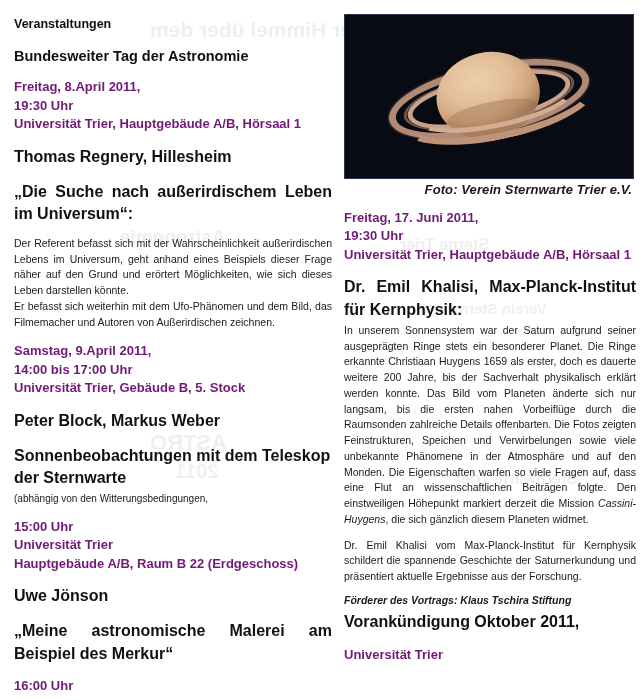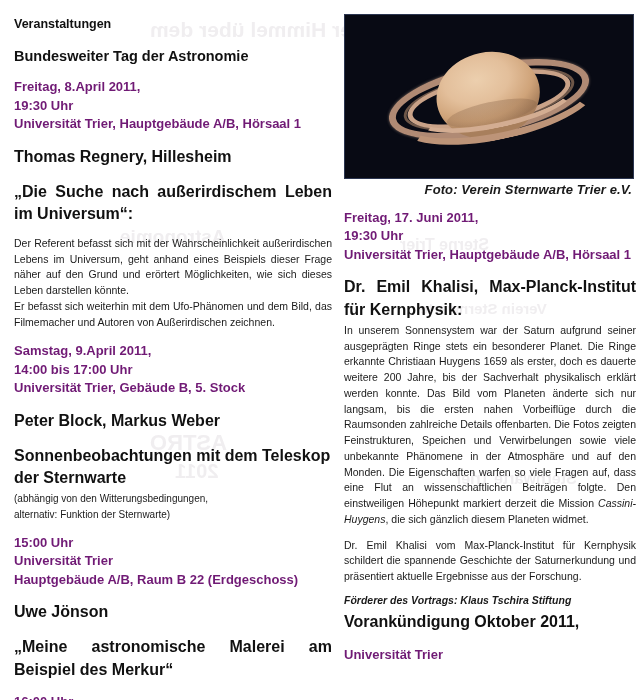--- a/index.html
+++ b/index.html
@@ -256,21 +256,20 @@
 
     <div>
       <div class="blue">
         <div>Samstag, 9.April 2011,</div>
         <div>14:00 bis 17:00 Uhr</div>
         <div>Universität Trier, Gebäude B, 5. Stock</div>
       </div>
       <div class="speaker">Peter Block, Markus Weber</div>
       <div class="speaker">Sonnenbeobachtungen mit dem Teleskop der Sternwarte</div>
       <div class="note">(abhängig von den Witterungsbedingungen,</div>
-      <div class="note">alternativ: Funktion der Sternwarte)</div>
     </div>
 
     <div>
       <div class="blue">
         <div>15:00 Uhr</div>
         <div>Universität Trier</div>
         <div>Hauptgebäude A/B, Raum B 22 (Erdgeschoss)</div>
       </div>
       <div class="speaker">Uwe Jönson</div>
       <div class="speaker speaker-just">„Meine astronomische Malerei am Beispiel des Merkur“</div>

